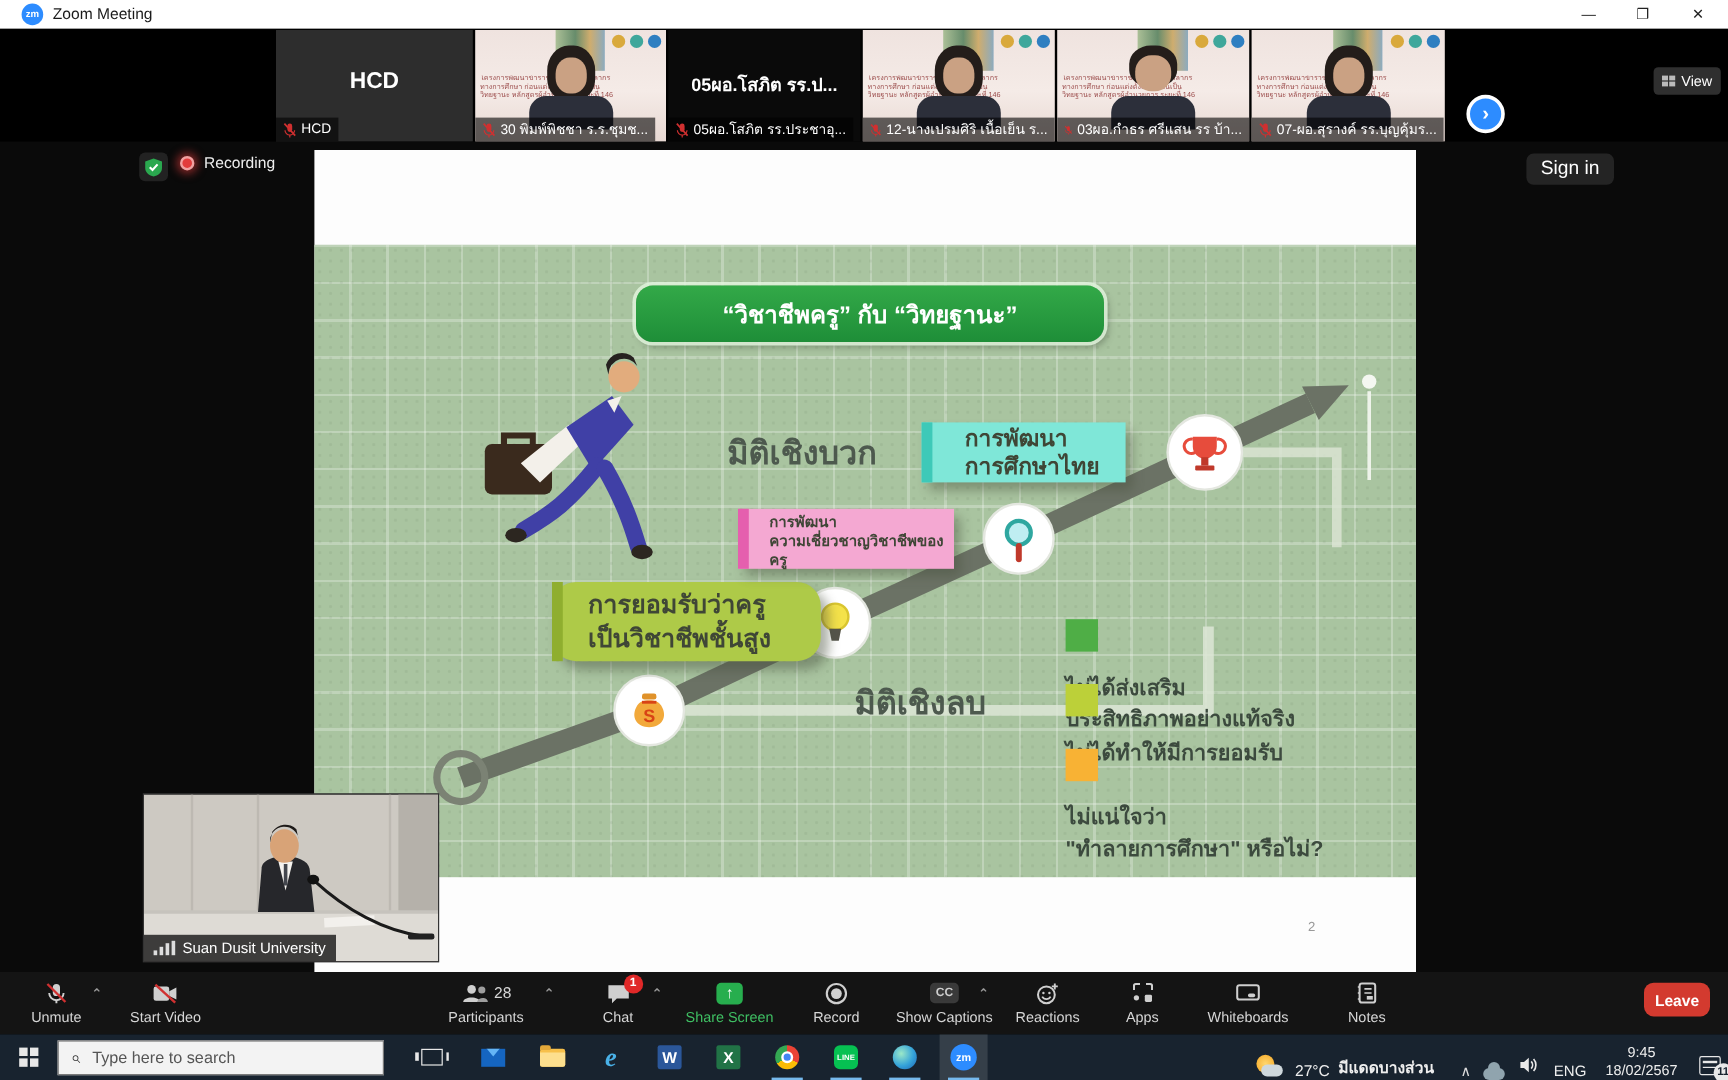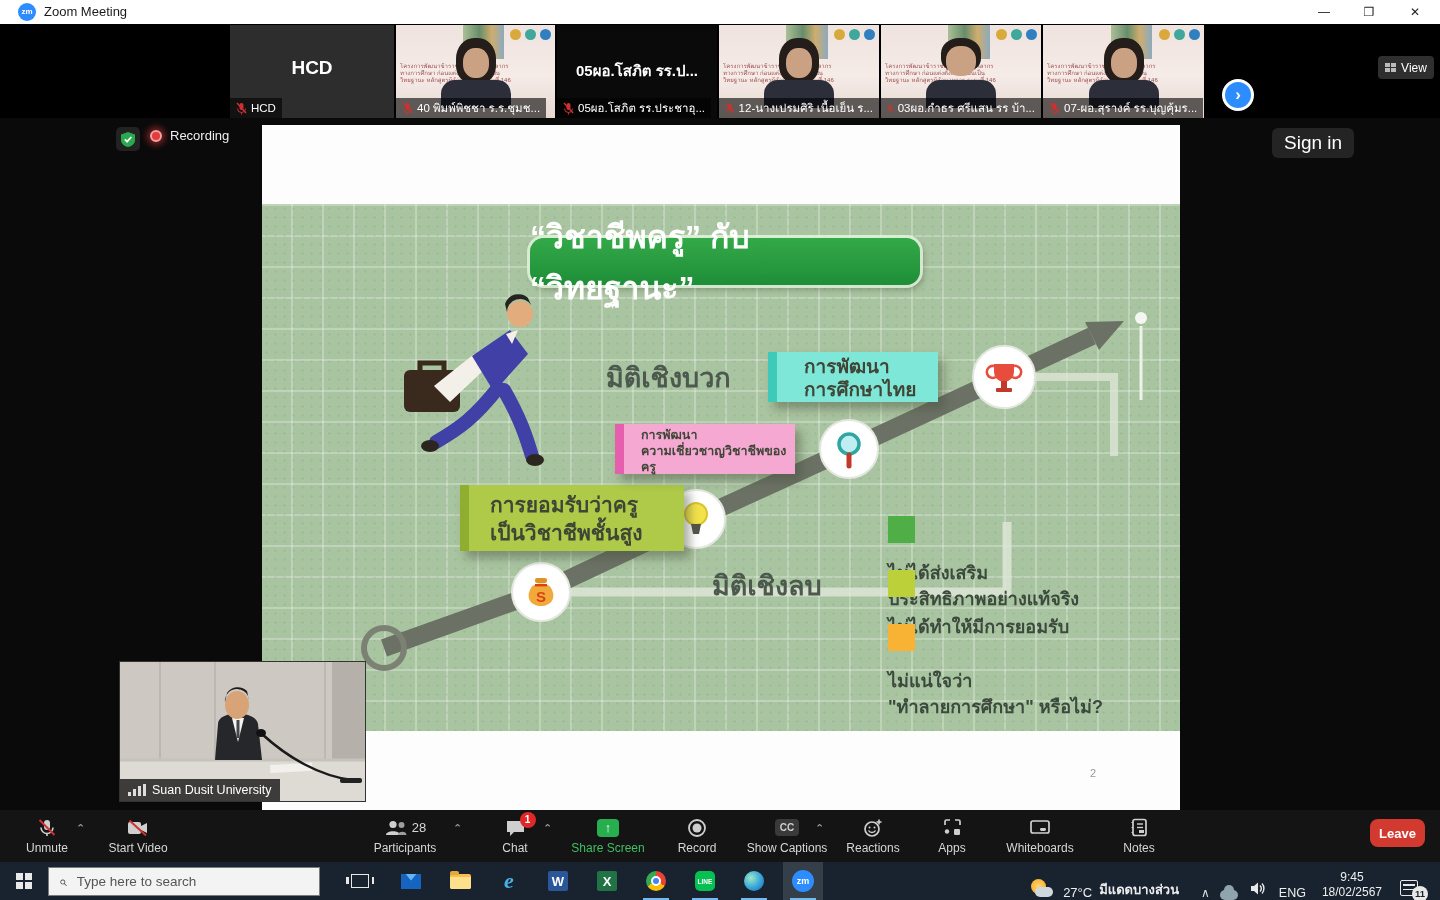--- a/index.html
+++ b/index.html
@@ -54,34 +54,34 @@
   .share { position:absolute; left:262px; top:125px; width:918px; height:685px; background:#fdfdfd; }
   .page-num { position:absolute; left:828px; top:642px; font-size:11px; color:#999; }
 
   .rec-shield { position:absolute; left:116px; top:127px; width:24px; height:24px; border-radius:5px;
     background:#222; display:flex; align-items:center; justify-content:center; }
   .rec-wrap { position:absolute; left:150px; top:128px; display:flex; align-items:center; gap:8px; }
   .rec-dot { width:12px; height:12px; border-radius:50%; background:#e23c3c;
     box-shadow:0 0 7px 3px rgba(226,60,60,.55); border:2px solid #f0a1a1; }
   .rec-label { color:#eee; font-size:13px; }
   .signin { position:absolute; left:1272px; top:128px; padding:4px 12px; background:#242424;
-    border-radius:6px; color:#fff; font-size:19px; }
+    border-radius:6px; color:#fff; font-size:16px; }
 
   
   .slide { position:absolute; left:262px; top:204px; width:918px; height:527px;
     background:
       radial-gradient(rgba(55,75,50,.08) 1.1px, transparent 1.3px) 0 0/9px 9px,
       repeating-linear-gradient(0deg, transparent 0 29px, rgba(255,255,255,.26) 29px 31px),
       repeating-linear-gradient(90deg, transparent 0 29px, rgba(255,255,255,.26) 29px 31px),
       #a9c4a0;
     overflow:hidden; }
   .slide-title { position:absolute; left:268px; top:34px; width:390px; height:47px;
     background:linear-gradient(#33a948,#1e8e38); border-radius:14px;
     box-shadow:0 0 0 3px rgba(225,243,220,.85), 3px 4px 6px rgba(60,70,55,.4);
-    color:#fff; font-size:32px; font-weight:bold; display:flex; align-items:center; justify-content:center; }
+    color:#fff; font-size:20px; font-weight:bold; display:flex; align-items:center; justify-content:center; }
   .dim-label { position:absolute; font-size:27px; font-weight:bold; color:#4d594e; }
   .dim-pos { left:344px; top:152px; } .dim-neg { left:450px; top:360px; }
   .step { position:absolute; box-shadow:6px 7px 9px rgba(70,80,60,.45); color:#3f4636; }
   .step .strip-edge { position:absolute; left:0; top:0; bottom:0; width:9px; }
   .step1 { left:74px; top:366px; width:196px; height:44px; font-size:21px; font-weight:bold;
     display:flex; align-items:center; justify-content:center; }
   .step1 .strip-edge { background:#e8a32c; }
   .step2 { left:198px; top:281px; width:224px; height:66px; font-size:21px; font-weight:bold;
     padding:6px 0 0 30px; line-height:28px; }
   .step2 .strip-edge { background:#8fae2f; }
@@ -172,21 +172,21 @@
     background:radial-gradient(#ffd76e,#f5a623); }
   .weather-ico .cloud { position:absolute; left:6px; top:9px; width:18px; height:10px; border-radius:8px;
     background:#cfd8dc; }
   .tray-txt { font-size:13px; }
   .tray-chev { color:#ddd; font-size:12px; margin:0 10px 0 22px; }
   .cloud-ico { width:18px; height:10px; border-radius:8px; background:#90a4ae; position:relative; margin-right:12px; }
   .cloud-ico:before { content:""; position:absolute; left:4px; top:-5px; width:10px; height:10px; border-radius:50%; background:#90a4ae; }
   .spk { margin-right:12px; }
   .lang { font-size:12.5px; margin-right:16px; }
   .clock { text-align:center; font-size:12px; line-height:15px; margin-right:16px; }
-  .notif { position:relative; width:26px; height:22px; margin-right:16px; }
+  .notif { position:relative; width:26px; height:22px; margin-right:0; }
   .notif .sq { width:18px; height:16px; border:1.6px solid #e8e8e8; border-radius:2px;
     position:absolute; left:2px; top:2px; }
   .notif .sq i { display:block; height:1.6px; background:#e8e8e8; margin:3px 2px 0 2px; }
   .notif .nbadge { position:absolute; right:-4px; bottom:-2px; width:16px; height:16px; border-radius:50%;
     background:#e8e8e8; color:#18232f; font-size:9.5px; font-weight:bold; text-align:center; line-height:16px; }
 </style>
 </head>
 <body>
 
 <div id="screen">
@@ -227,21 +227,21 @@
           <span class="face"></span>
           <span class="body"></span>
         </div>
       <div class="name-tag">
         <svg width="11" height="13" viewBox="0 0 11 13">
             <rect x="3.5" y="1" width="4" height="7" rx="2" fill="#d03030"></rect>
             <path d="M1.5 6.5a4 4 0 0 0 8 0" stroke="#d03030" fill="none"></path>
             <line x1="5.5" y1="10.5" x2="5.5" y2="12.5" stroke="#d03030"></line>
             <line x1="1" y1="1" x2="10" y2="11" stroke="#d03030" stroke-width="1.4"></line>
           </svg>
-        <span>40 พิมพ์พิชชา ร.ร.ชุมช...</span>
+        <span>30 พิมพ์พิชชา ร.ร.ชุมช...</span>
       </div>
     </div>
 
     <div class="tile tile-text" style="left:557px;width:160px;">
       <div class="tile-big-label tile-big-thai">05ผอ.โสภิต  รร.ป...</div>
       <div class="name-tag">
         <svg width="11" height="13" viewBox="0 0 11 13">
             <rect x="3.5" y="1" width="4" height="7" rx="2" fill="#d03030"></rect>
             <path d="M1.5 6.5a4 4 0 0 0 8 0" stroke="#d03030" fill="none"></path>
             <line x1="5.5" y1="10.5" x2="5.5" y2="12.5" stroke="#d03030"></line>
@@ -387,21 +387,21 @@
         <path d="M732 162 a6 6 0 1 0 2 11 M752 162 a6 6 0 1 1 -2 11" fill="none" stroke="#e74c3c" stroke-width="2.5"></path>
         <rect x="739" y="177" width="6" height="7" fill="#c0392b"></rect>
         <rect x="734" y="184" width="16" height="4" rx="1" fill="#c0392b"></rect>
       </g>
     </svg>
 
     <div class="slide-title">“วิชาชีพครู” กับ “วิทยฐานะ”</div>
     <div class="dim-label dim-pos">มิติเชิงบวก</div>
     <div class="dim-label dim-neg">มิติเชิงลบ</div>
 
-    <div class="step step2" style="background-color: rgb(174, 202, 72);">
+    <div class="step step2" style="background-color: rgb(174, 202, 72); border-radius: 20px;">
       <span class="strip-edge"></span>
       <span class="lbl pre">การยอมรับว่าครู
 เป็นวิชาชีพชั้นสูง</span>
     </div>
     <div class="step step3" style="background-color: rgb(244, 168, 210);">
       <span class="strip-edge"></span>
       <span class="lbl pre">การพัฒนา
 ความเชี่ยวชาญวิชาชีพของครู</span>
     </div>
     <div class="step step4" style="background-color: rgb(127, 231, 216);">

